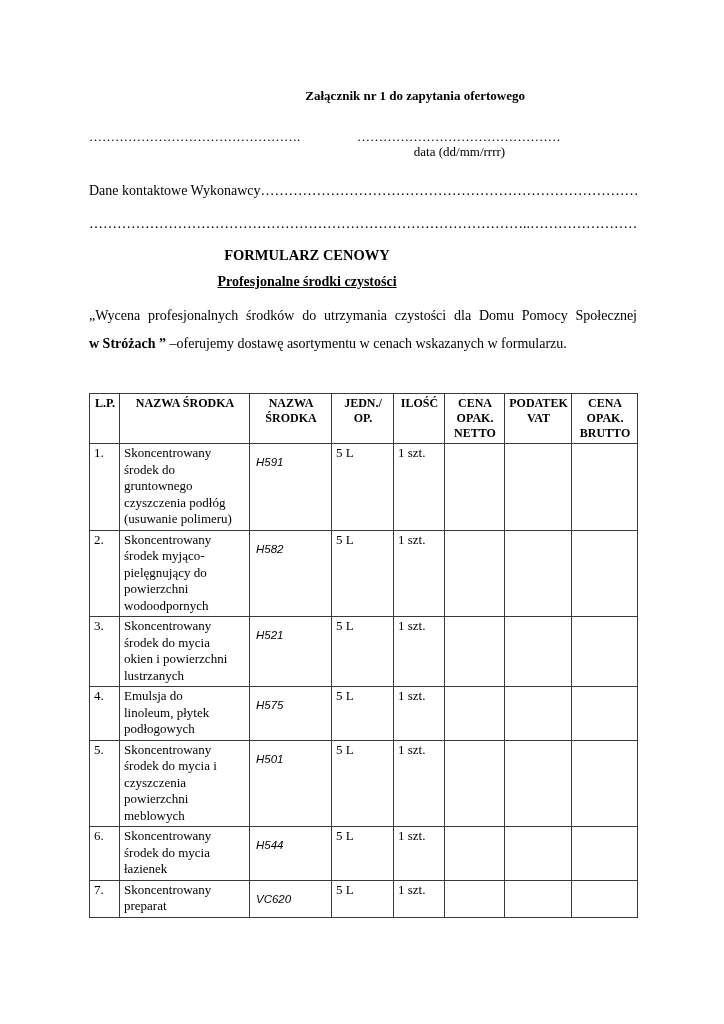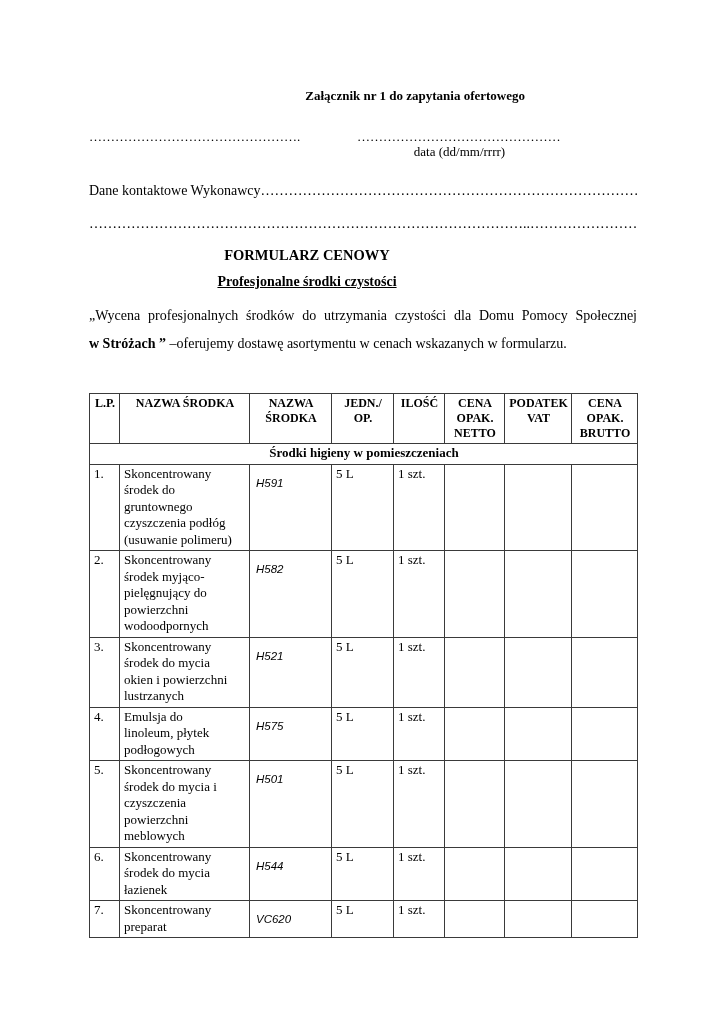--- a/index.html
+++ b/index.html
@@ -186,23 +186,20 @@
 OPAK.
 NETTO</th>
         <th>PODATEK
 VAT</th>
         <th>CENA
 OPAK.
 BRUTTO</th>
       </tr>
     </thead>
     <tbody>
-      <tr class="section-row">
-        <td colspan="8">Środki higieny w pomieszczeniach</td>
-      </tr>
 
       <tr>
         <td>1.</td>
         <td class="name-cell">Skoncentrowany
 środek do
 gruntownego
 czyszczenia podłóg
 (usuwanie polimeru)</td>
         <td class="code-cell">H591</td>
         <td>5 L</td>

